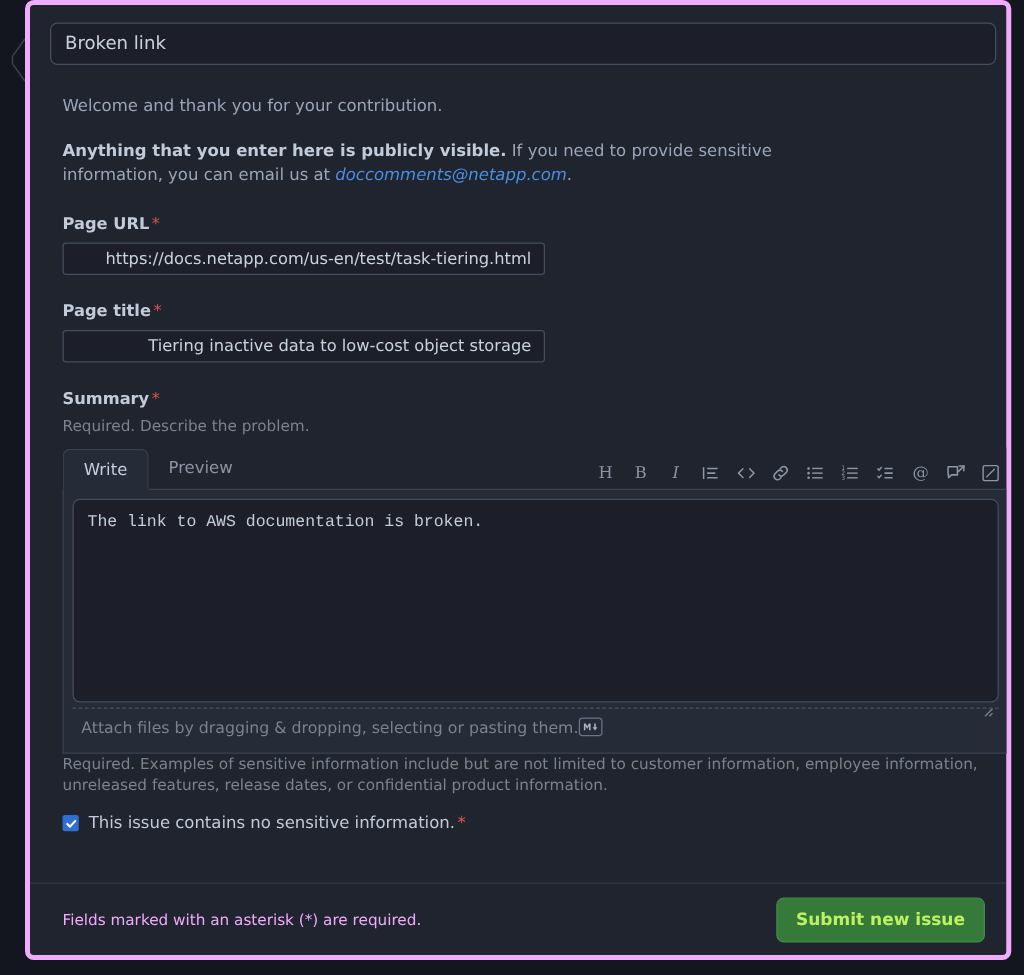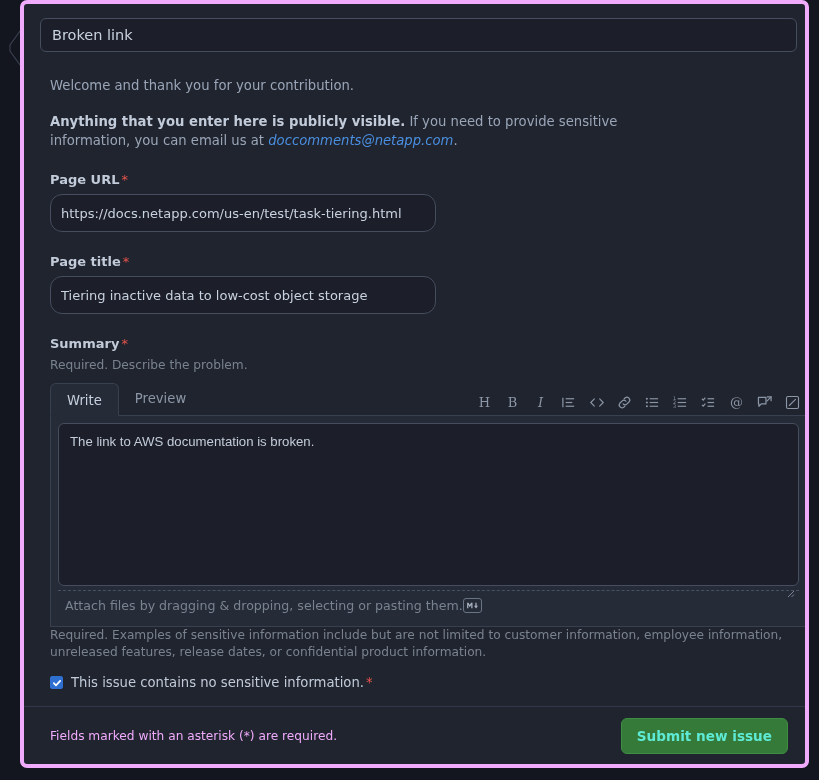--- a/index.html
+++ b/index.html
@@ -79,29 +79,30 @@
   .help-text {
     margin: 0 0 0 10px;
     color: #79838f;
     font-size: 12.2px;
   }
 
   
   .field-input {
     display: block;
     margin-left: 10px;
-    width: 386px; height: 38px;
+    width: 386px; height: 26px;
     background: #1c1f2a;
     border: 1px solid #454d5e;
-    border-radius: 12px;
+    border-radius: 3px;
     color: #c9d2e0;
     font-size: 13px;
     font-family: inherit;
     padding: 0 10px;
     outline: none;
+    text-align: right;
   }
 
   
   .editor-wrap {
     margin: 10px 0 0 10px;
     width: 757px;
     background: #20242f;
   }
 
   .editor-tabs {
@@ -159,21 +160,21 @@
   }
 
   .md-textarea {
     display: block;
     width: 100%; height: 163px;
     background: #1c1f2a;
     border: 1px solid #454d5e;
     border-radius: 6px;
     color: #c3ccda;
     font-size: 13.2px;
-    font-family: Liberation Sans, sans-serif;
+    font-family: Liberation Mono, monospace;
     padding: 9px 11px;
     resize: none;
     outline: none;
     line-height: 1.4;
   }
   .resize-grip {
     position: absolute;
     right: 11px; bottom: 28px;
     width: 10px; height: 10px;
     pointer-events: none;
@@ -235,21 +236,21 @@
     height: 58px;
     border-top: 1px solid #30374a;
     display: flex;
     align-items: center;
     justify-content: space-between;
     padding: 0 17px 0 26px;
   }
   .footer-note { color: #f0abfc; font-size: 12.2px; }
   .submit-btn {
     background: #357a38;
-    color: #5eead4;
+    color: #bef264;
     border: 1px solid #3f8c43;
     border-radius: 6px;
     font-size: 13.6px;
     font-weight: bold;
     font-family: inherit;
     padding: 9px 15px;
     cursor: pointer;
   }
 </style>
 </head>

